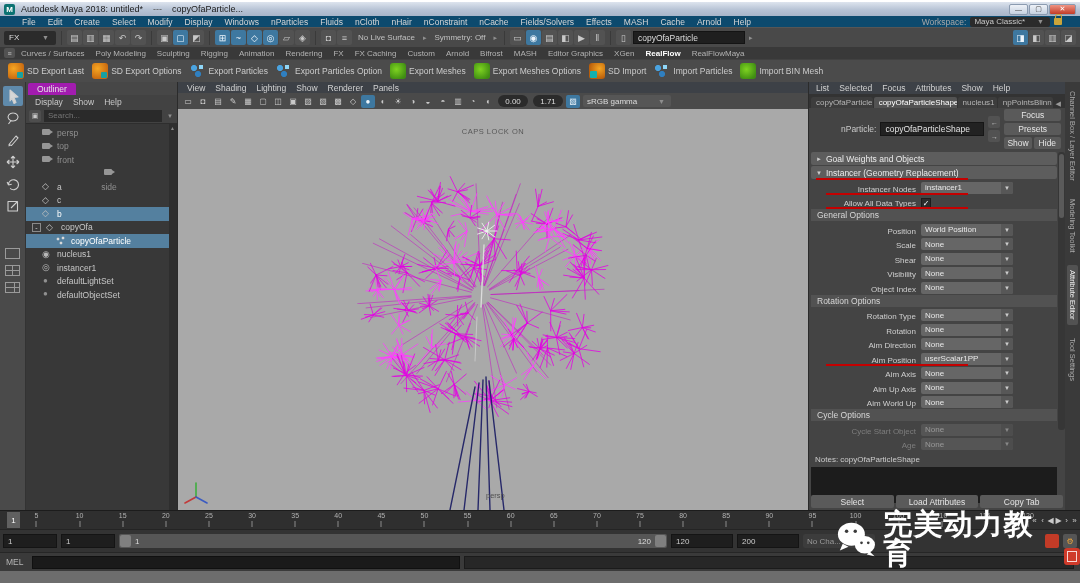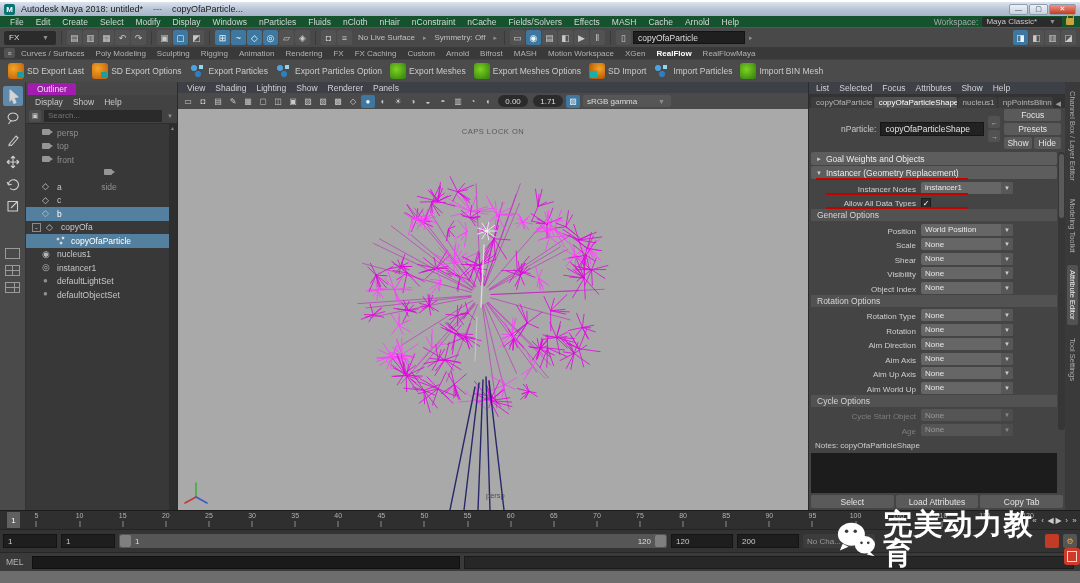--- a/index.html
+++ b/index.html
@@ -8,21 +8,21 @@
 
 
 .titlebar{height:14px;background:linear-gradient(#dde4ee,#b7c3d5 55%,#a8b5c9);display:flex;align-items:center;padding:0 4px;gap:6px;font-size:9px;color:#1c1c1c}
 .maya-logo{width:11px;height:11px;background:#0b7272;color:#fff;font-size:8px;font-weight:bold;display:flex;align-items:center;justify-content:center;border-radius:2px}
 .tb-sep{color:#555;padding:0 4px}
 .winbtns{margin-left:auto;display:flex;gap:1px}
 .winbtn{width:19px;height:11px;font-size:7px;display:flex;align-items:center;justify-content:center;background:linear-gradient(#eef2f8,#c6d1e0);border:1px solid #8b9bb0;border-radius:2px;color:#444}
 .winbtn.close{background:linear-gradient(#ef9383,#c23b27);color:#fff;width:27px}
 
 
-.menubar{height:11px;background:#14532d;display:flex;align-items:center;padding:0 4px;font-size:8.5px;color:#d6d6d6}
+.menubar{height:11px;background:#0c4a6e;display:flex;align-items:center;padding:0 16px;font-size:8.5px;color:#d6d6d6}
 .mb-item{padding:0 6px}
 .mb-right{margin-left:auto;display:flex;align-items:center;gap:4px;color:#a8a8a8}
 .ws-select{background:#2b2b2b;color:#c9c9c9;padding:0 4px;height:10px;display:flex;align-items:center;gap:10px;font-size:8px;border-radius:2px}
 .lock-ic{width:8px;height:7px;background:#c9a43a;border-radius:1px;position:relative;margin-right:2px}
 .lock-ic:before{content:"";position:absolute;top:-4px;left:1px;width:5px;height:4px;border:1px solid #c9a43a;border-bottom:none;border-radius:3px 3px 0 0}
 
 
 .statusline{height:20px;background:#494949;border-top:1px solid #565656;display:flex;align-items:center;padding:0 4px;gap:2px;font-size:8px}
 .sl-dd{background:#2b2b2b;height:14px;width:52px;display:flex;align-items:center;justify-content:space-between;padding:0 5px;color:#ddd;border-radius:2px}
 .sl-sep{width:1px;height:14px;background:#3a3a3a;margin:0 3px}
@@ -289,21 +289,21 @@
       <span class="shelftab">Sculpting</span>
       <span class="shelftab">Rigging</span>
       <span class="shelftab">Animation</span>
       <span class="shelftab">Rendering</span>
       <span class="shelftab">FX</span>
       <span class="shelftab">FX Caching</span>
       <span class="shelftab">Custom</span>
       <span class="shelftab">Arnold</span>
       <span class="shelftab">Bifrost</span>
       <span class="shelftab">MASH</span>
-      <span class="shelftab">Motion Workspace</span>
+      <span class="shelftab">Editor Graphics</span>
       <span class="shelftab">XGen</span>
       <span class="shelftab active">RealFlow</span>
       <span class="shelftab">RealFlowMaya</span>
     </div>
 
   <div class="shelf">
       <span class="shelf-btn">
         <span class="shelf-ic ic-sd"></span>
         <span>SD Export Last</span>
       </span>
@@ -1384,20 +1384,28 @@
               </span>
             </div>
             <div class="ae-row">
               <span class="lbl">Aim Direction</span>
               <span class="dd">
                 <span class="val">None</span>
                 <span class="arr">▼</span>
               </span>
             </div>
             <div class="ae-row">
+              <span class="lbl">Aim Position</span>
+              <span class="dd">
+                <span class="val">userScalar1PP</span>
+                <span class="arr">▼</span>
+              </span>
+              <div class="red-line" style="left: 6%; width: 58%;"></div>
+            </div>
+            <div class="ae-row">
               <span class="lbl">Aim Axis</span>
               <span class="dd">
                 <span class="val">None</span>
                 <span class="arr">▼</span>
               </span>
             </div>
             <div class="ae-row">
               <span class="lbl">Aim Up Axis</span>
               <span class="dd">
                 <span class="val">None</span>

